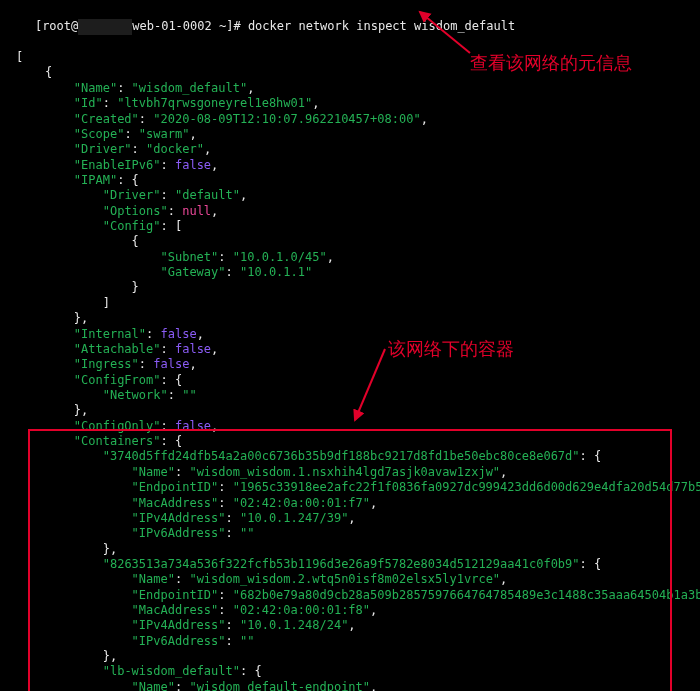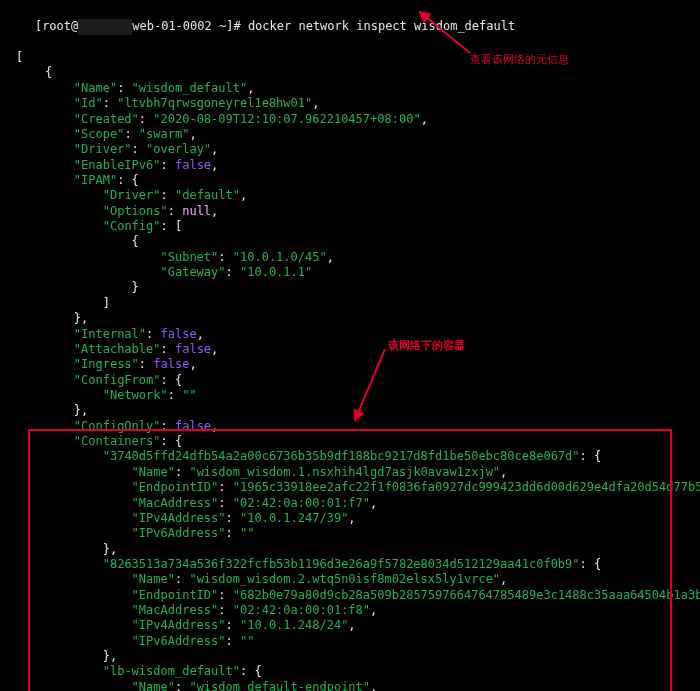--- a/index.html
+++ b/index.html
@@ -44,33 +44,33 @@
     font-family: inherit;
     font-size: 12px;
     line-height: 1.28;
     color: #eaeaea;
     white-space: pre;
   }
 
   .key   { color: #24b155; }
   .str   { color: #24b155; }   
   .bool  { color: #8b5cf6; }   
-  .null  { color: #f0abfc; }
+  .null  { color: #ec4899; }
 
   .containers-box {
     position: absolute;
     border: 2px solid #e2002a;
     pointer-events: none;
   }
 
   .annotation {
     position: absolute;
     color: #e2002a;
     font-family: "Microsoft YaHei", "SimHei", sans-serif;
-    font-size: 11px;
+    font-size: 18px;
     white-space: nowrap;
   }
 
   svg.arrow {
     position: absolute;
     pointer-events: none;
   }
 </style>
 </head>
 <body>
@@ -80,21 +80,21 @@
   <div class="prompt-line">
     <span class="prompt">[root@</span><span class="host-redacted">&nbsp;</span><span class="prompt">web-01-0002</span><span class="prompt"> ~]# </span><span class="prompt">docker network inspect wisdom_default</span>
   </div>
 
   <pre class="json-block">[
     {
         <span class="key">"Name"</span>: <span class="str">"<span>wisdom_default</span>"</span>,
         <span class="key">"Id"</span>: <span class="str">"<span>ltvbh7qrwsgoneyrel1e8hw01</span>"</span>,
         <span class="key">"Created"</span>: <span class="str">"<span>2020-08-09T12:10:07.962210457+08:00</span>"</span>,
         <span class="key">"Scope"</span>: <span class="str">"<span>swarm</span>"</span>,
-        <span class="key">"Driver"</span>: <span class="str">"<span>overlay</span>"</span>,
+        <span class="key">"Driver"</span>: <span class="str">"<span>docker</span>"</span>,
         <span class="key">"EnableIPv6"</span>: <span class="bool">false</span>,
         <span class="key">"IPAM"</span>: {
             <span class="key">"Driver"</span>: <span class="str">"<span>default</span>"</span>,
             <span class="key">"Options"</span>: <span class="null">null</span>,
             <span class="key">"Config"</span>: [
                 {
                     <span class="key">"Subnet"</span>: <span class="str">"<span>10.0.1.0/45</span>"</span>,
                     <span class="key">"Gateway"</span>: <span class="str">"<span>10.0.1.1</span>"</span>
                 }
             ]
@@ -133,21 +133,21 @@
 
   <svg class="arrow" style="top:8px; left:415px; width:60px; height:48px;">
     <defs>
       <marker id="ah1" markerWidth="8" markerHeight="8" refX="5" refY="3" orient="auto">
         <path d="M0,0 L6,3 L0,6 Z" fill="#e2002a"></path>
       </marker>
     </defs>
     <line x1="55" y1="45" x2="5" y2="4" stroke="#e2002a" stroke-width="2" marker-end="url(#ah1)"></line>
   </svg>
 
-  <div class="annotation" style="top:338px; left:388px;font-weight:bold;">该网络下的容器</div>
+  <div class="annotation" style="top:338px; left:388px;">该网络下的容器</div>
 
   <svg class="arrow" style="top:345px; left:350px; width:40px; height:80px;">
     <defs>
       <marker id="ah2" markerWidth="8" markerHeight="8" refX="5" refY="3" orient="auto">
         <path d="M0,0 L6,3 L0,6 Z" fill="#e2002a"></path>
       </marker>
     </defs>
     <line x1="35" y1="4" x2="5" y2="75" stroke="#e2002a" stroke-width="2" marker-end="url(#ah2)"></line>
   </svg>
 

